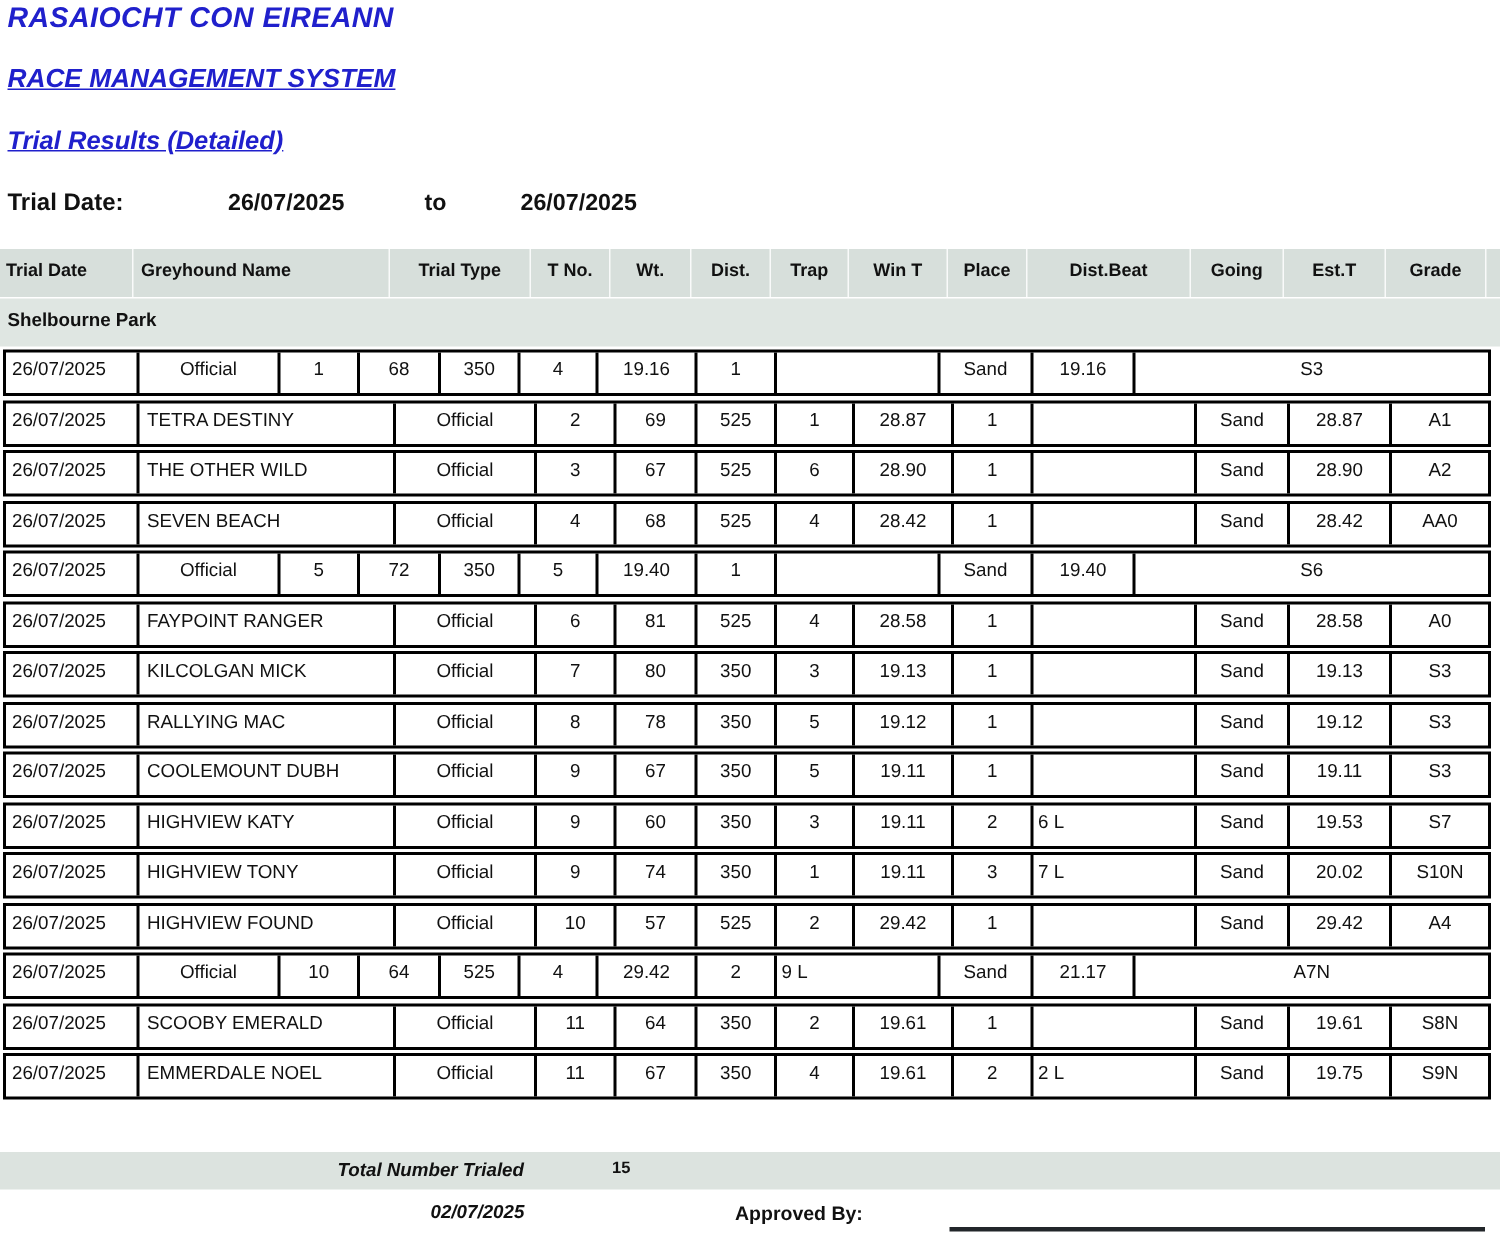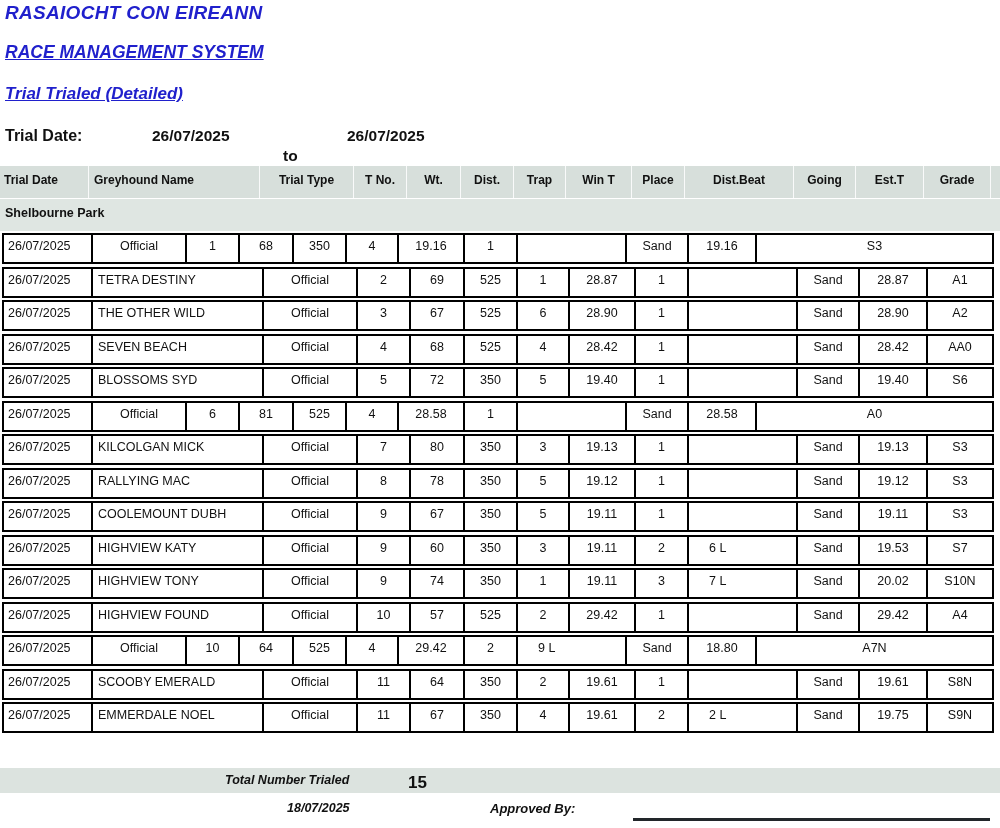--- a/index.html
+++ b/index.html
@@ -10,21 +10,21 @@
   .abs{position:absolute;}
   .blue-title{color:var(--accent-blue);font-weight:bold;font-style:italic;white-space:nowrap;}
   .t1{top:2px;left:5px;font-size:19px;letter-spacing:.3px;}
   .t2{top:42px;left:5px;font-size:17.5px;text-decoration:underline;}
   .t3{top:84px;left:5px;font-size:17px;text-decoration:underline;}
 
   .filter-row{top:127px;left:0;width:100%;height:30px;font-weight:bold;font-size:16px;}
   .filter-row span{position:absolute;top:0;white-space:nowrap;}
   .f-label{left:5px;}
   .f-from{left:152px;font-size:15.5px;}
-  .f-to-word{left:283px;font-size:15.5px;margin-top:20px;}
+  .f-to-word{left:283px;font-size:15.5px;}
   .f-to{left:347px;font-size:15.5px;}
 
   .band{left:0;width:1000px;}
   .head-band{top:166px;height:32px;background:var(--band-dark);}
   .sub-band{top:199px;height:32px;background:var(--band-light);}
   .total-band{top:768px;height:25px;background:var(--band-mid);}
 
   .header-flex{display:flex;width:991px;height:100%;}
   .hcell{
     box-sizing:border-box;font-weight:bold;font-size:12px;padding-top:7px;
@@ -41,36 +41,36 @@
   }
   .cell:last-child{border-right:none;border-radius:10px;}
   
   .c0{width:89px;}  .c1{width:171px;} .c2{width:94px;} .c3{width:53px;}
   .c4{width:54px;}  .c5{width:53px;}  .c6{width:52px;} .c7{width:66px;}
   .c8{width:53px;}  .c9{width:109px;} .c10{width:62px;}.c11{width:68px;}
   .c12{width:63px;flex:1;}
   
   .cell.c0,.hcell.c0{text-align:left;padding-left:4px;}
   .cell.c1,.hcell.c1{text-align:left;padding-left:5px;}
-  .cell.c9{text-align:left;padding-left:20px;}
+  .cell.c9{text-align:left;padding-left:3px;}
 
   .total-label{left:225px;top:5px;font-weight:bold;font-style:italic;font-size:12.5px;}
-  .total-value{left:408px;top:5px;font-weight:bold;font-size:17px;}
+  .total-value{left:408px;top:5px;font-weight:bold;font-size:11px;}
   .print-date{left:287px;top:801px;font-weight:bold;font-style:italic;font-size:12.5px;}
-  .approved{left:490px;top:801px;font-weight:bold;font-style:italic;font-size:13px;}
+  .approved{left:490px;top:801px;font-weight:bold;font-size:13px;}
   .sig-line{left:633px;top:818px;width:357px;height:0;border-bottom:3px solid #22262a;}
 </style>
 </head>
 <body>
 
 <div class="page">
 
   <div class="abs blue-title t2">RACE MANAGEMENT SYSTEM</div>
   <div class="abs blue-title t1">RASAIOCHT CON EIREANN</div>
-  <div class="abs blue-title t3">Trial Trialed (Detailed)</div>
+  <div class="abs blue-title t3">Trial Results (Detailed)</div>
 
   <div class="abs filter-row">
     <span class="f-label">Trial Date:</span>
     <span class="f-from">26/07/2025</span>
     <span class="f-to-word">to</span>
     <span class="f-to">26/07/2025</span>
   </div>
 
   <div class="abs band head-band">
     <div class="header-flex">
@@ -149,35 +149,35 @@
         <div class="cell c6">4</div>
         <div class="cell c7">28.42</div>
         <div class="cell c8">1</div>
         <div class="cell c9"></div>
         <div class="cell c10">Sand</div>
         <div class="cell c11">28.42</div>
         <div class="cell c12">AA0</div>
       </div>
       <div class="trow">
         <div class="cell c0">26/07/2025</div>
-        <div class="cell c1">BLOSSOMS SYD</div>
         <div class="cell c2">Official</div>
         <div class="cell c3">5</div>
         <div class="cell c4">72</div>
         <div class="cell c5">350</div>
         <div class="cell c6">5</div>
         <div class="cell c7">19.40</div>
         <div class="cell c8">1</div>
         <div class="cell c9"></div>
         <div class="cell c10">Sand</div>
         <div class="cell c11">19.40</div>
         <div class="cell c12">S6</div>
       </div>
       <div class="trow">
         <div class="cell c0">26/07/2025</div>
+        <div class="cell c1">FAYPOINT RANGER</div>
         <div class="cell c2">Official</div>
         <div class="cell c3">6</div>
         <div class="cell c4">81</div>
         <div class="cell c5">525</div>
         <div class="cell c6">4</div>
         <div class="cell c7">28.58</div>
         <div class="cell c8">1</div>
         <div class="cell c9"></div>
         <div class="cell c10">Sand</div>
         <div class="cell c11">28.58</div>
@@ -277,21 +277,21 @@
         <div class="cell c0">26/07/2025</div>
         <div class="cell c2">Official</div>
         <div class="cell c3">10</div>
         <div class="cell c4">64</div>
         <div class="cell c5">525</div>
         <div class="cell c6">4</div>
         <div class="cell c7">29.42</div>
         <div class="cell c8">2</div>
         <div class="cell c9">9 L</div>
         <div class="cell c10">Sand</div>
-        <div class="cell c11">18.80</div>
+        <div class="cell c11">21.17</div>
         <div class="cell c12">A7N</div>
       </div>
       <div class="trow">
         <div class="cell c0">26/07/2025</div>
         <div class="cell c1">SCOOBY EMERALD</div>
         <div class="cell c2">Official</div>
         <div class="cell c3">11</div>
         <div class="cell c4">64</div>
         <div class="cell c5">350</div>
         <div class="cell c6">2</div>
@@ -317,17 +317,17 @@
         <div class="cell c11">19.75</div>
         <div class="cell c12">S9N</div>
       </div>
     </div>
 
   <div class="abs band total-band">
     <span class="abs total-label">Total Number Trialed</span>
     <span class="abs total-value">15</span>
   </div>
 
-  <span class="abs print-date">18/07/2025</span>
+  <span class="abs print-date">02/07/2025</span>
   <span class="abs approved">Approved By:</span>
   <div class="abs sig-line"></div>
 
 </div>
 
 </body></html>

